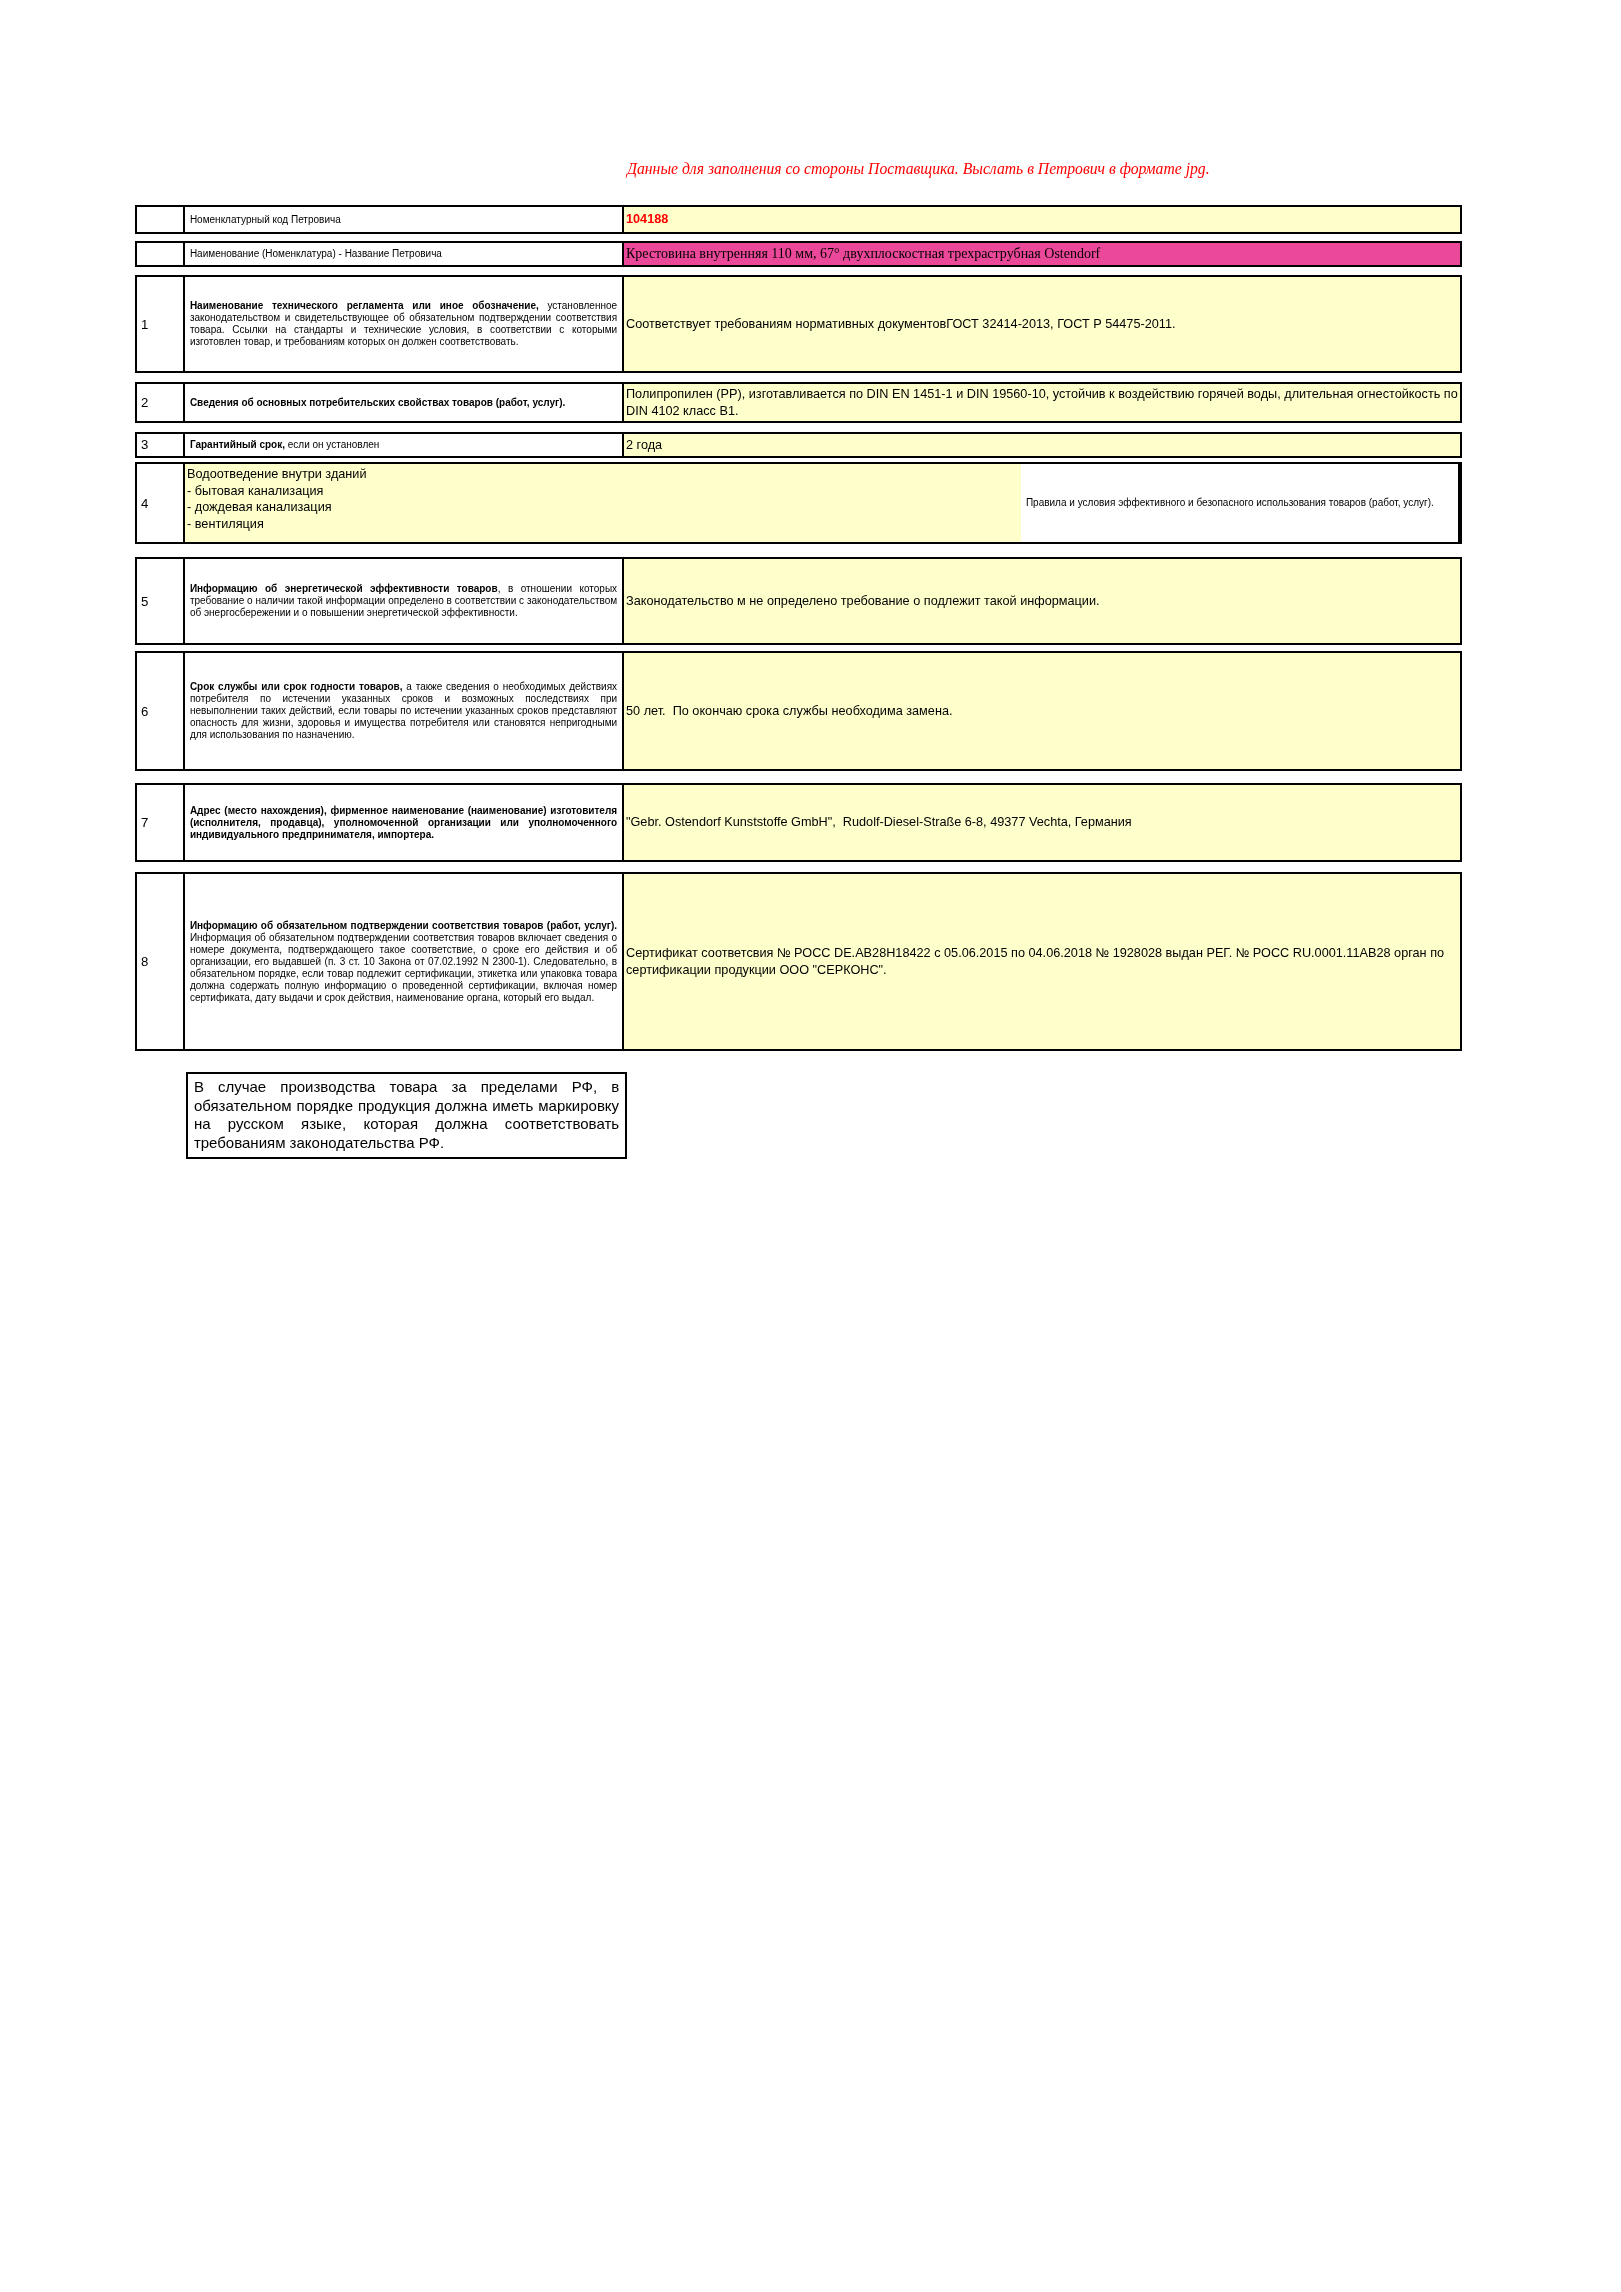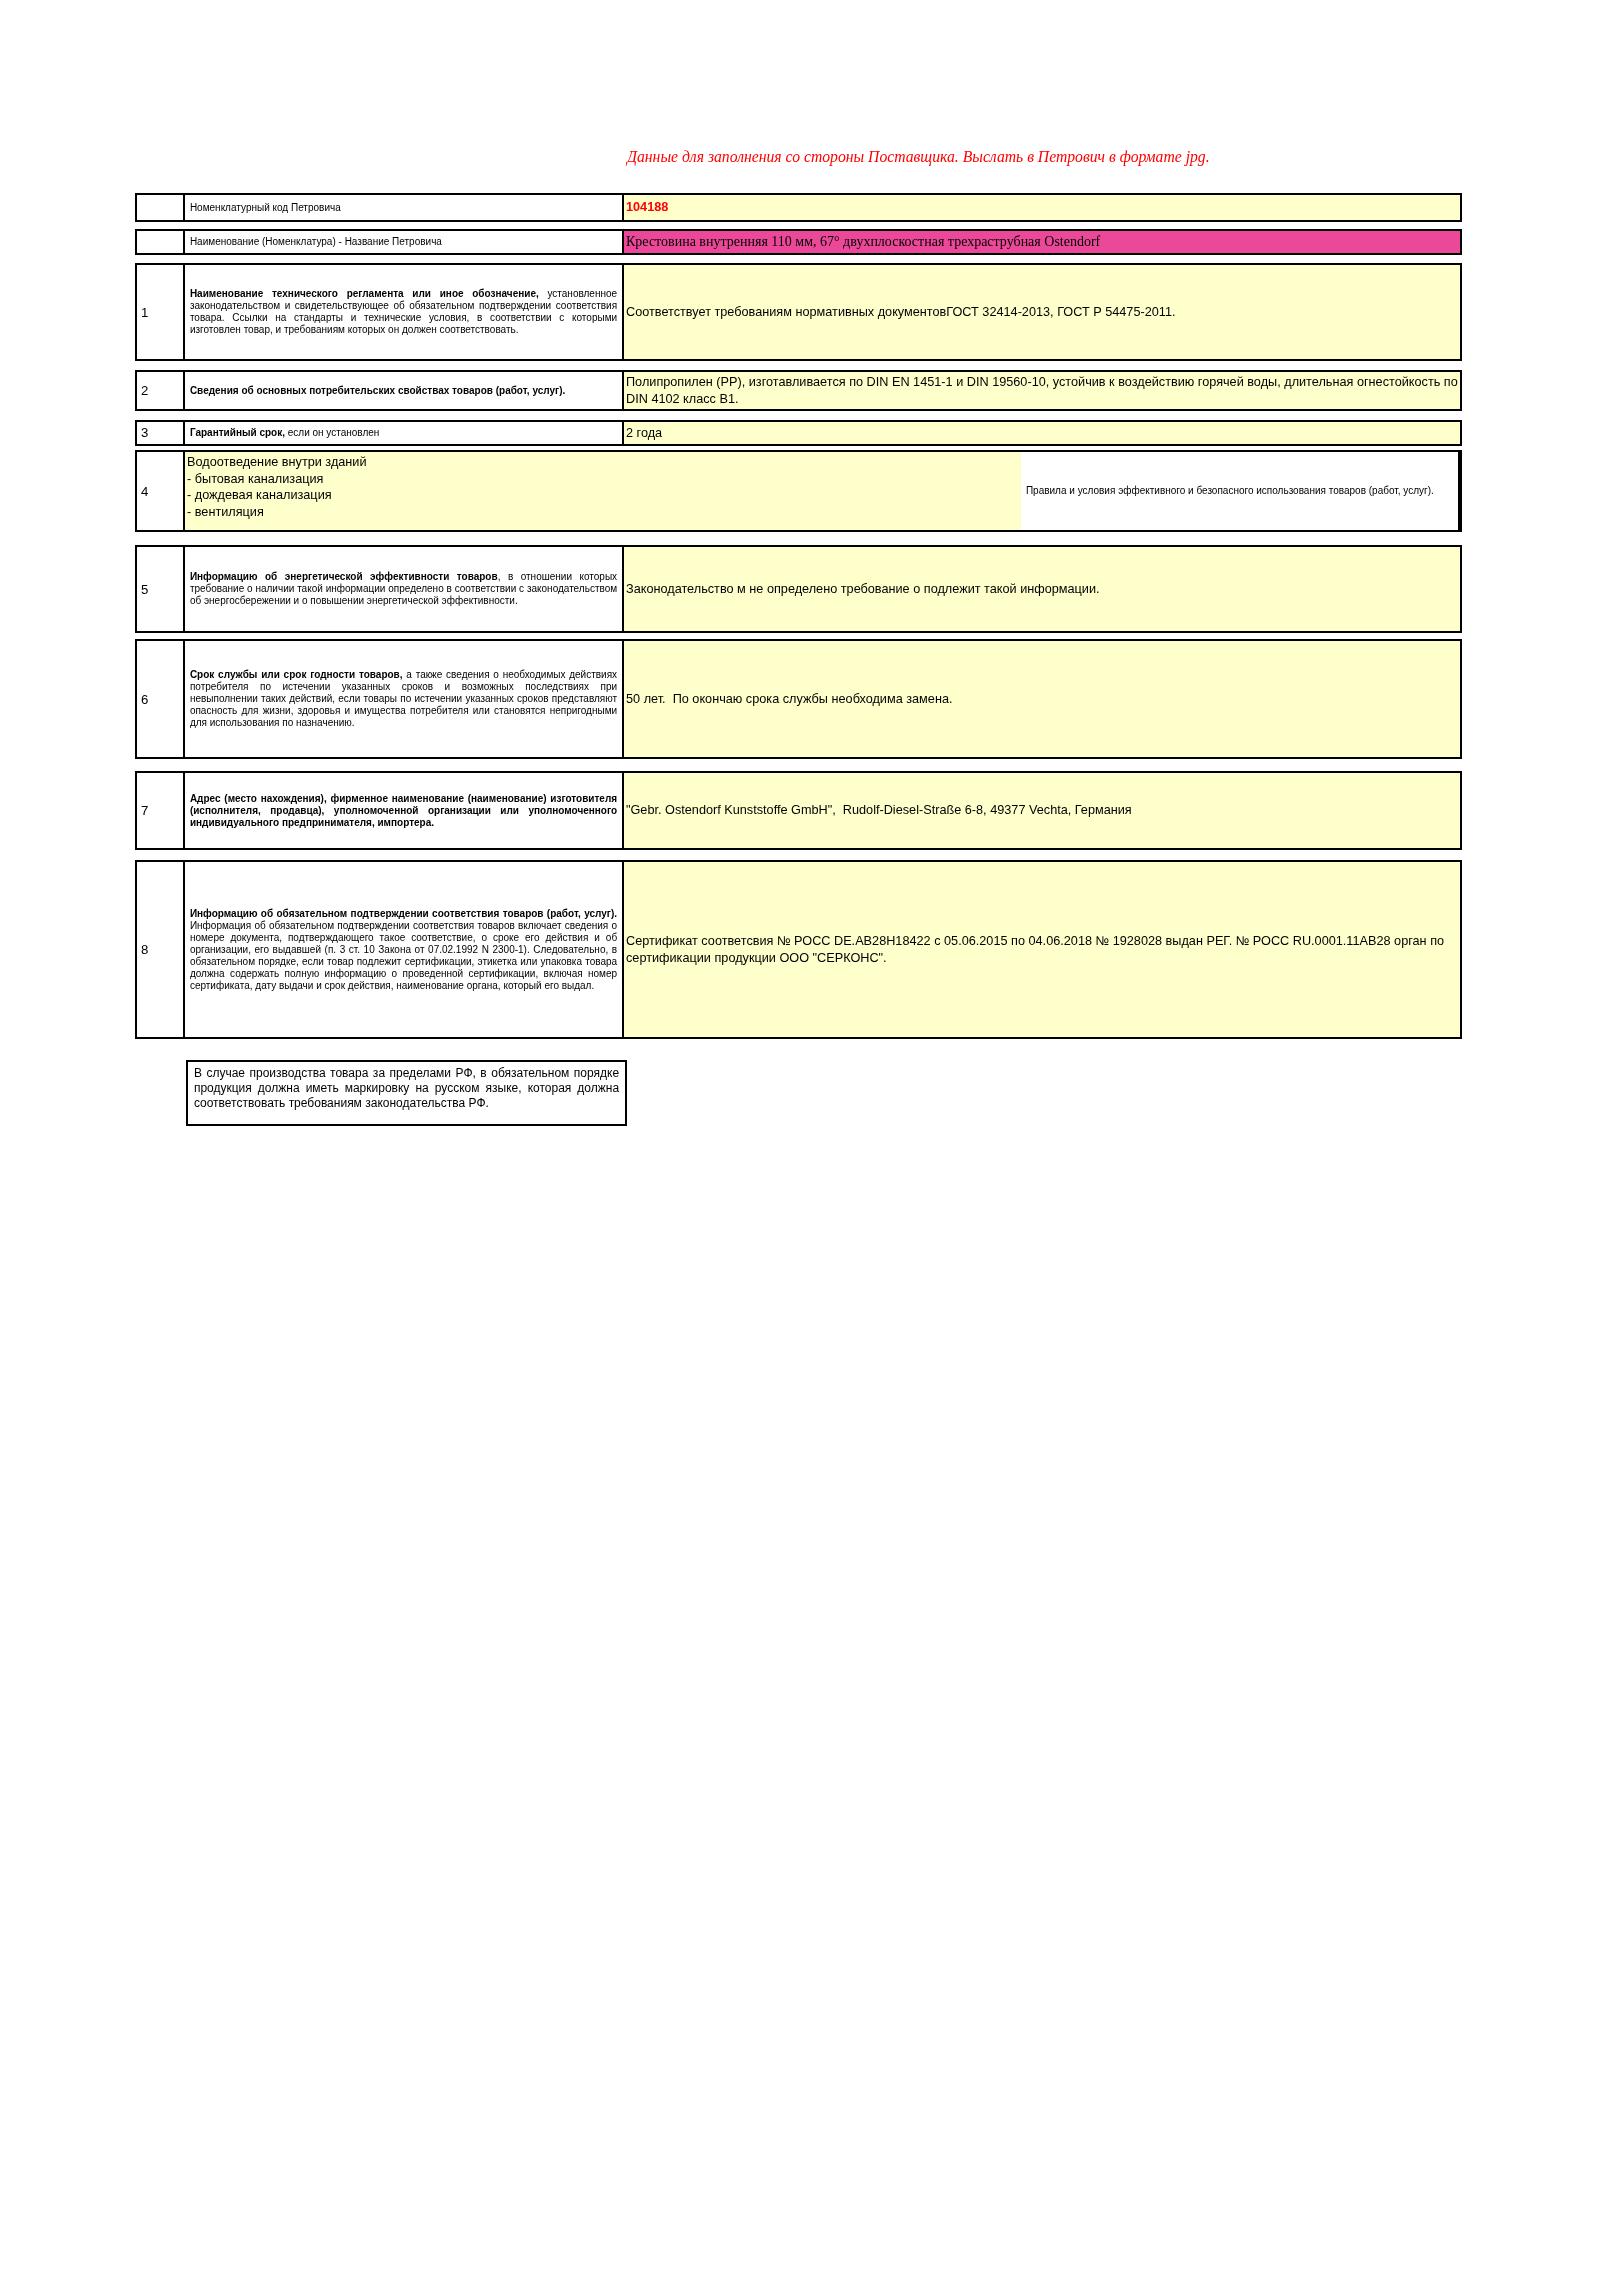--- a/index.html
+++ b/index.html
@@ -3,21 +3,21 @@
 <meta charset="utf-8">
 <style>
   html, body { margin: 0; padding: 0; }
   body {
     width: 1621px; height: 2293px;
     background: #ffffff;
     font-family: "Liberation Sans", sans-serif;
     color: #000;
     position: relative;
   }
-  .page { position: absolute; left: 0; top: 0; width: 1621px; height: 2171px; }
+  .page { position: absolute; left: 0; top: 12px; width: 1621px; height: 2171px; }
 
   .doc-title {
     position: absolute;
     left: 627px; top: 148px;
     font-family: "Liberation Serif", serif;
     font-style: italic;
     font-size: 15.7px;
     color: #FF0000;
     white-space: nowrap;
   }
@@ -70,21 +70,21 @@
   .v-white { background: #ec4899; }
   .v-top   { align-items: flex-start; }
 
   .footer-note {
     position: absolute;
     left: 186px; top: 1060px;
     width: 441px; min-height: 66px;
     border: 2.9px solid #000;
     box-sizing: border-box;
     padding: 3.9px 5.9px;
-    font-size: 12px;
+    font-size: 15px;
     line-height: 1.25;
     text-align: justify;
     background: #fff;
   }
 </style>
 </head>
 <body>
 
 <div class="page">
 

